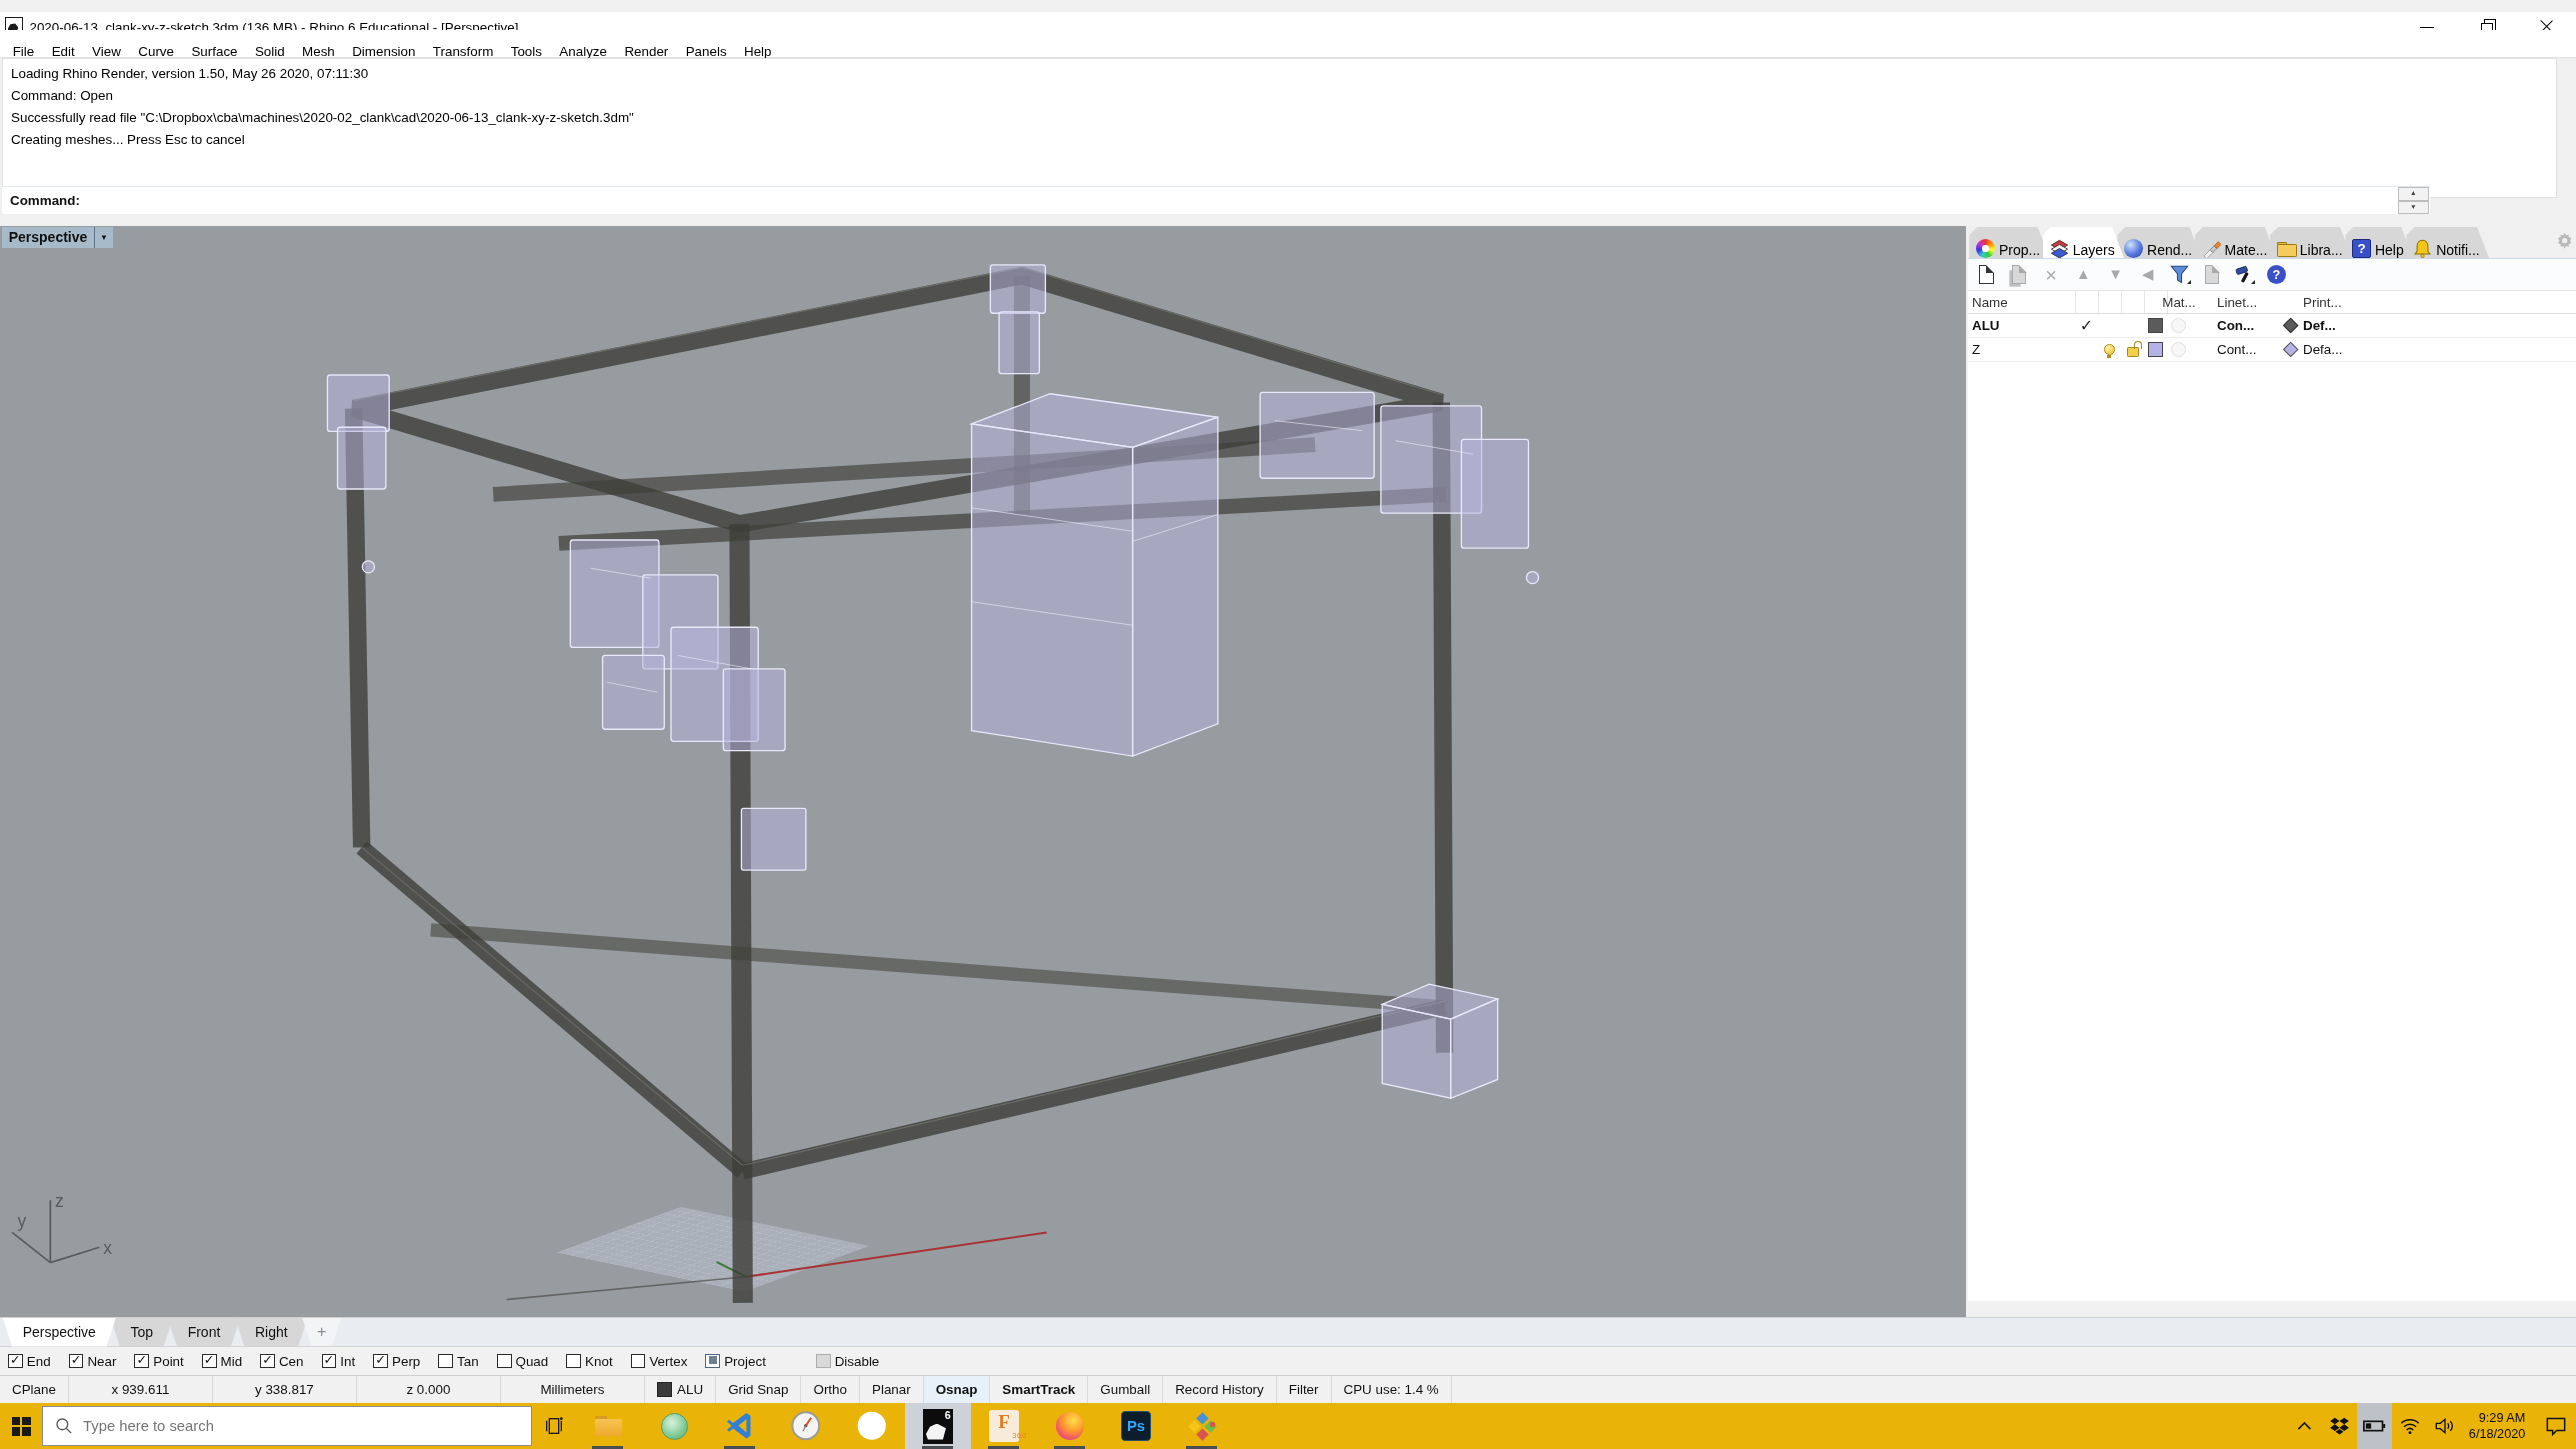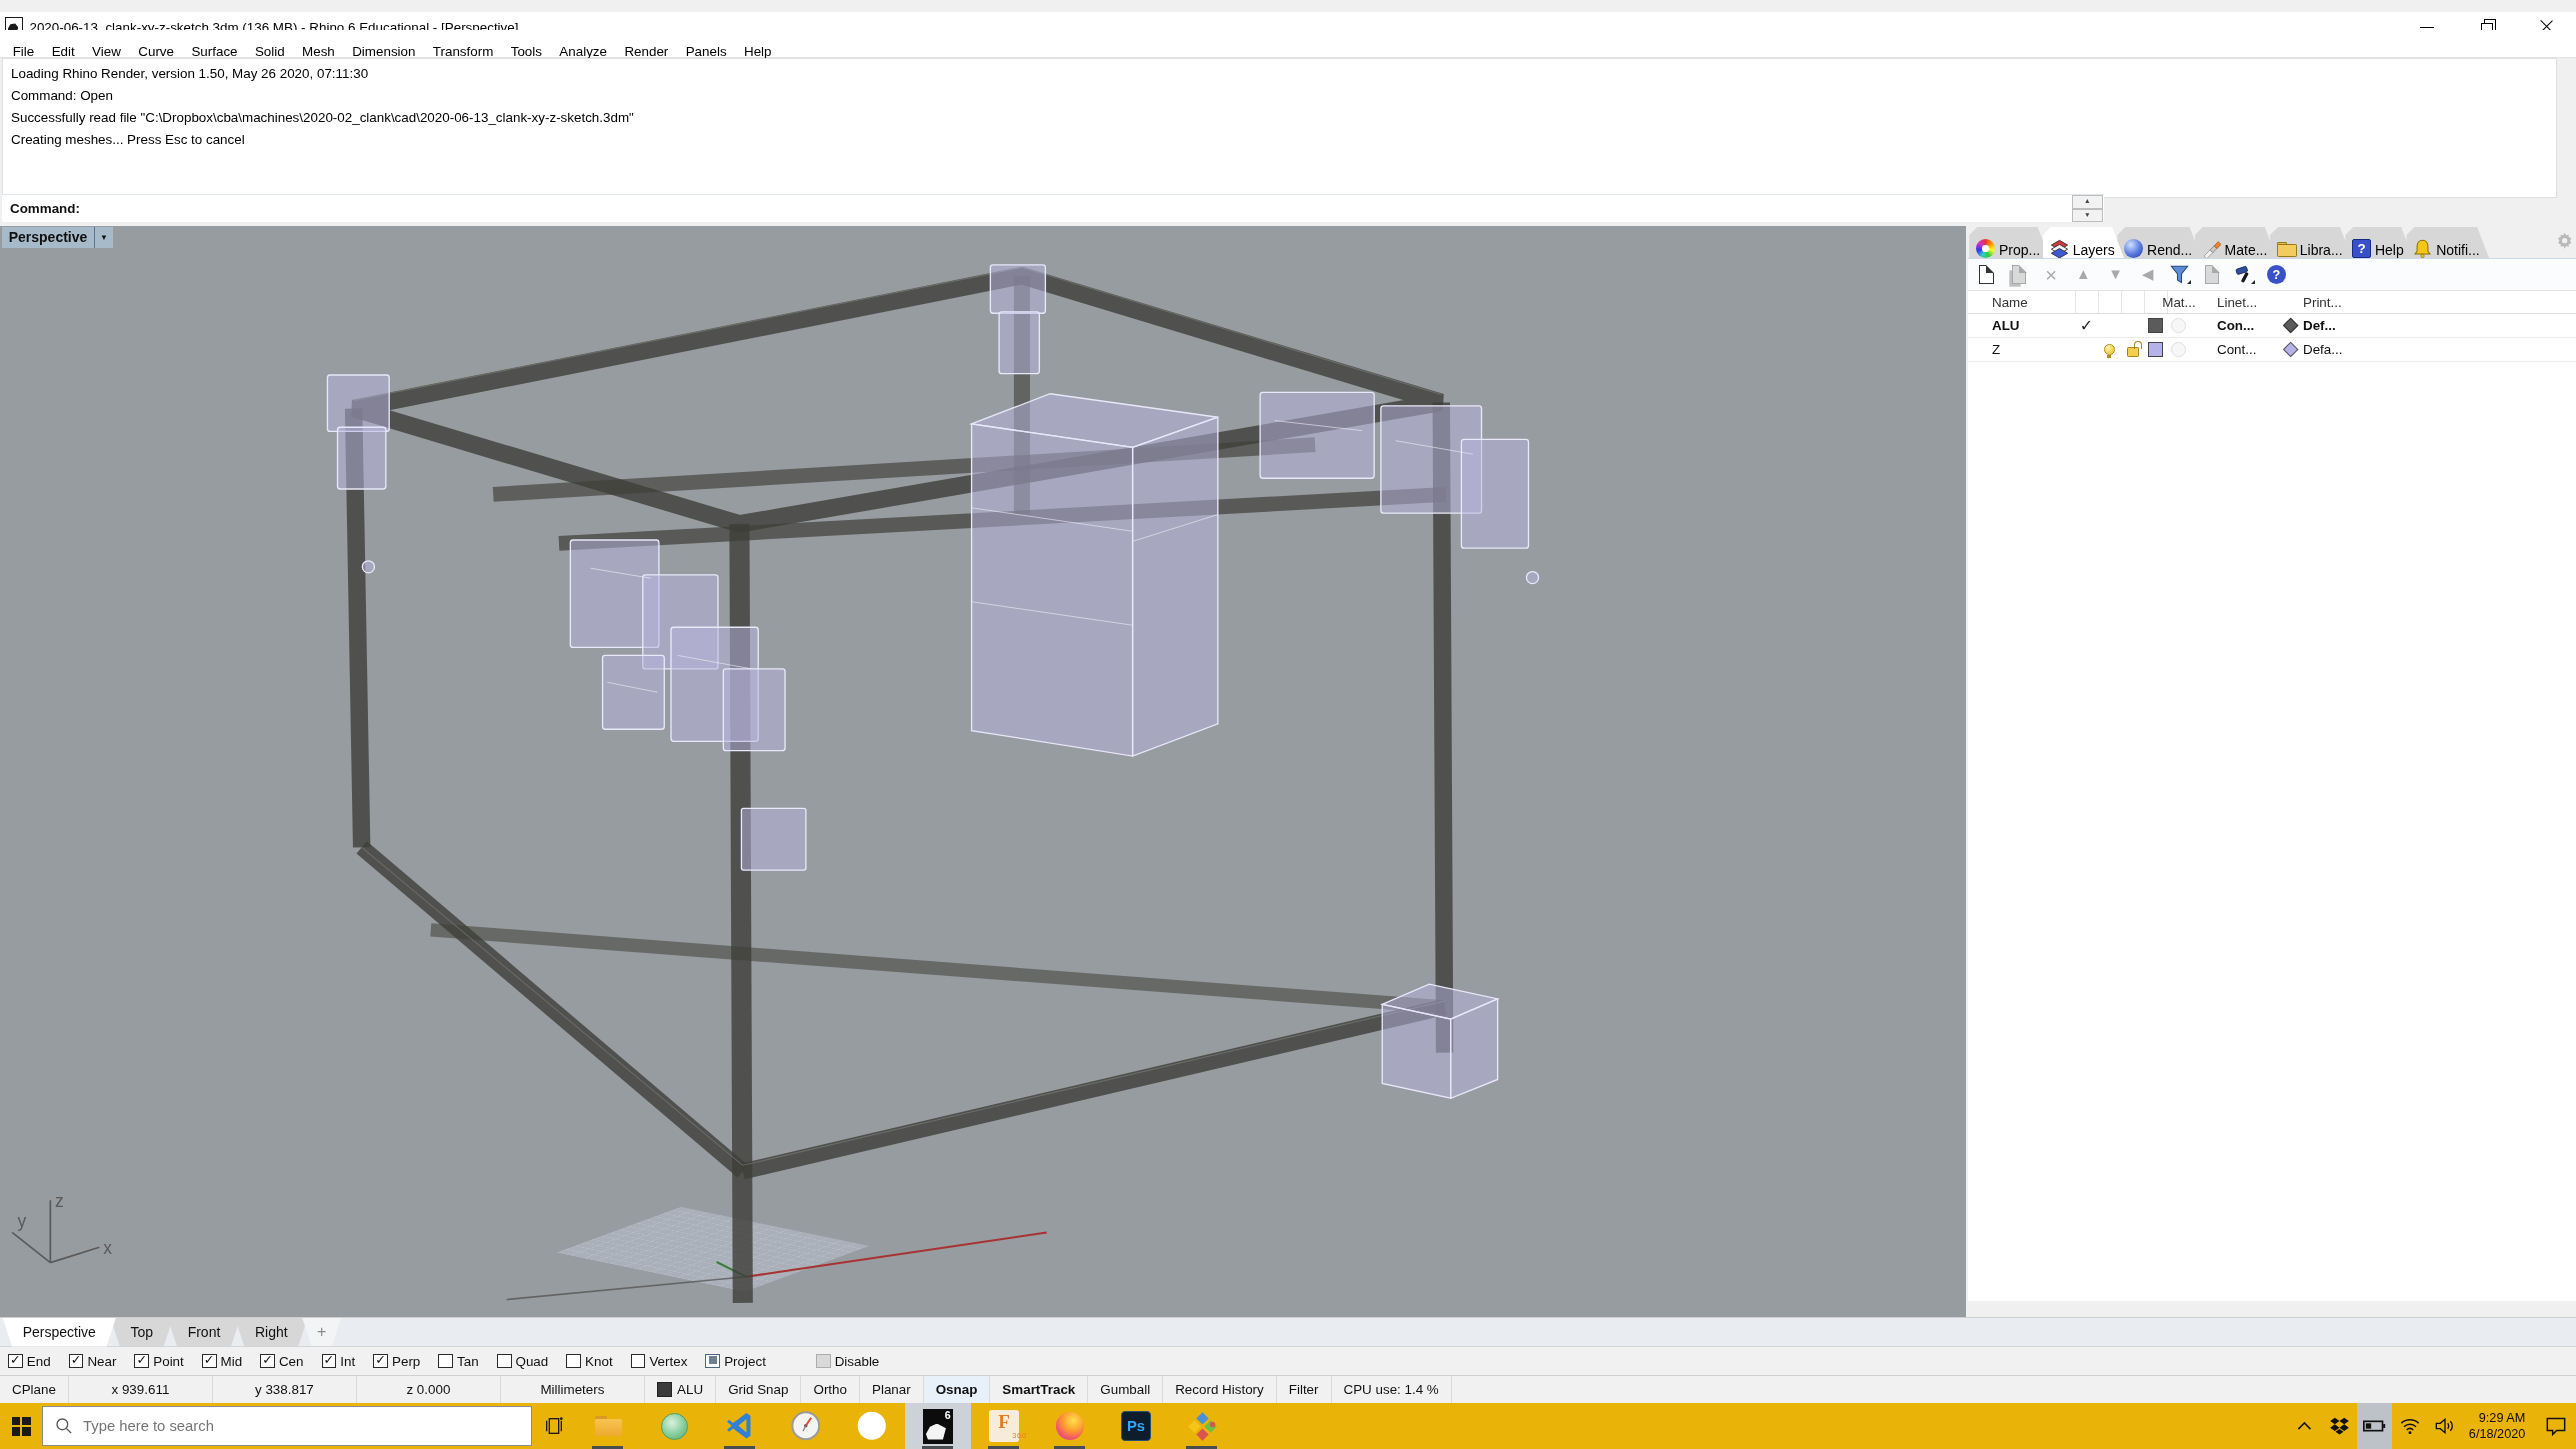--- a/index.html
+++ b/index.html
@@ -21,21 +21,21 @@
   #btn-close::before { transform:rotate(45deg); }
   #btn-close::after { transform:rotate(-45deg); }
 
   
   #menubar { position:absolute; left:0; top:30px; width:2576px; height:27.5px; background:#fff; display:flex; align-items:center; padding-left:4px; border-bottom:0.7px solid #e3e3e3; }
   .menu-item { padding:4px 8.7px; font-size:13.4px; color:#000;margin-top:16px; }
 
   
   #cmdhist { position:absolute; left:2px; top:58px; width:2555px; height:140px; background:#fff; border:0.7px solid #e0e0e0; padding:4px 0 0 8px; }
   .cmdline { font-size:13.4px; line-height:22px; color:#000; white-space:pre; }
-  #cmdrow { position:absolute; left:2px; top:194px; width:2102px; height:28px; background:#fff; border-top:1.3px solid #dfe6f0; display:flex; align-items:center;gap:29px; }
+  #cmdrow { position:absolute; left:2px; top:186px; width:2428px; height:28px; background:#fff; border-top:1.3px solid #dfe6f0; display:flex; align-items:center;gap:29px; }
   #cmd-label { font-weight:bold; font-size:13.4px; padding-left:8px; }
   #cmd-input { flex:1; height:100%; border:none; outline:none; font:inherit; }
   #cmd-spinners { display:flex; flex-direction:column; width:31px; height:27px; margin-right:1.3px; }
   .spin { flex:1; background:#f2f2f2; border:0.7px solid #bdbdbd; font-size:6.7px; color:#444; display:flex; align-items:center; justify-content:center; line-height:1; }
 
   
   #main { position:absolute; left:0; top:226px; width:2576px; height:1091px; background:#f0f0f0; }
   #viewport { position:absolute; left:0; top:0; width:1966px; height:1091px; background:#979ca1; overflow:hidden; }
   #vplabel { position:absolute; left:2px; top:0.7px; height:21px; display:flex; align-items:center; background:#a7bac9; z-index:5; }
   #vplabel .vptext { font-weight:bold; font-size:14px; color:#101010; padding:0 6.7px; }
@@ -66,21 +66,21 @@
   .doc.gray::after { border-color:#f8f8f8; border-left-color:#a9a9a9; border-bottom-color:#a9a9a9; }
   .doc.copy { box-shadow:-4px 4px 0 -1.3px #bfbfbf; }
   .flyout::after { content:""; position:absolute; right:0; bottom:1.3px; border-left:4.7px solid transparent; border-bottom:4.7px solid #222; }
   .qcirc { width:19px; height:19px; border-radius:50%; background:#3a50c8; color:#fff; font-weight:bold; font-size:12.7px; display:flex; align-items:center; justify-content:center; }
 
   
   #ltable { background:#fff; }
   .lhead,.lrow { display:flex; align-items:center; height:24px; }
   .lhead { height:23px; color:#333; border-bottom:0.7px solid #dcdcdc; }
   .lrow { border-bottom:0.7px solid #ececec; }
-  .c-name { width:107px; padding-left:24px; }
+  .c-name { width:107px; padding-left:4px; }
   .c-sm { width:23px; display:flex; align-items:center; justify-content:center; height:100%; }
   .lhead .c-sm { border-left:0.7px solid #e6e6e6; }
   .c-type { width:62px; margin-left:27px; }
   .c-dia { width:24px; display:flex; align-items:center; justify-content:center; }
   .c-print { width:74px; }
   .bold { font-weight:bold; }
   .check { font-size:16px; font-weight:bold; color:#222; }
   .swatch { width:14.8px; height:14.8px; border:0.7px solid #444; }
   .sw-alu { background:#5b5b5b; }
   .sw-z { background:#b4b2e6; }

